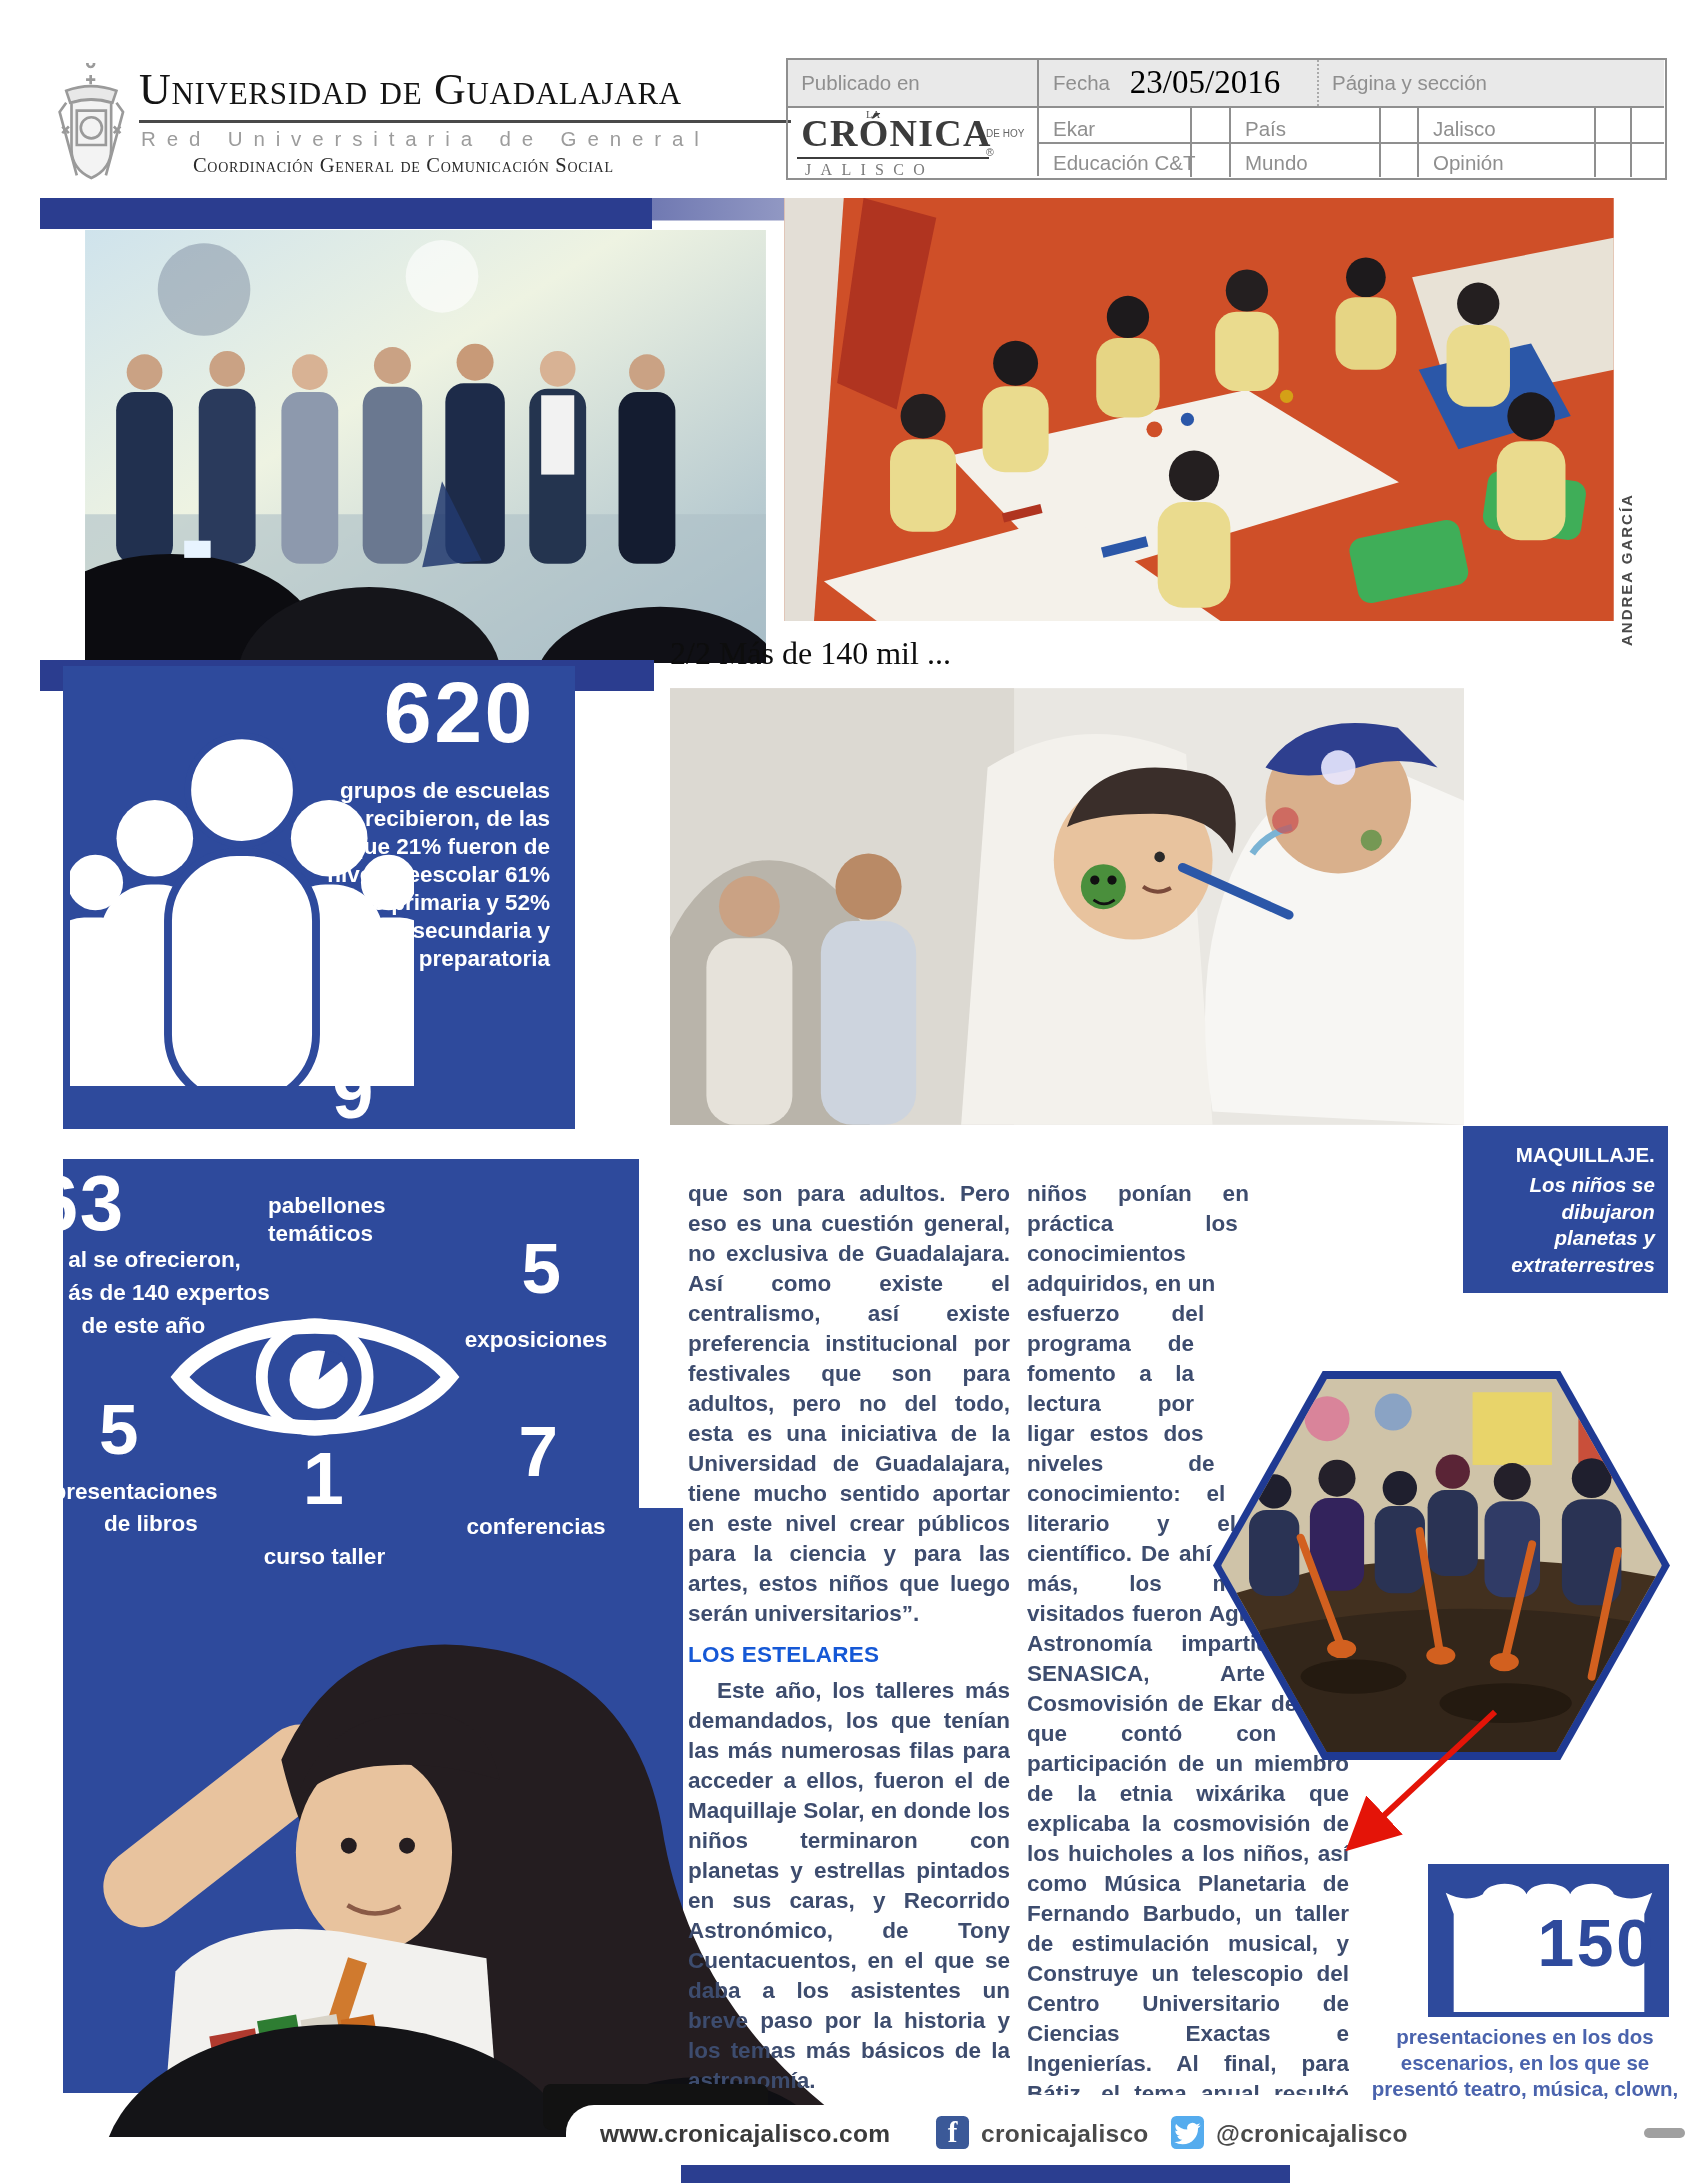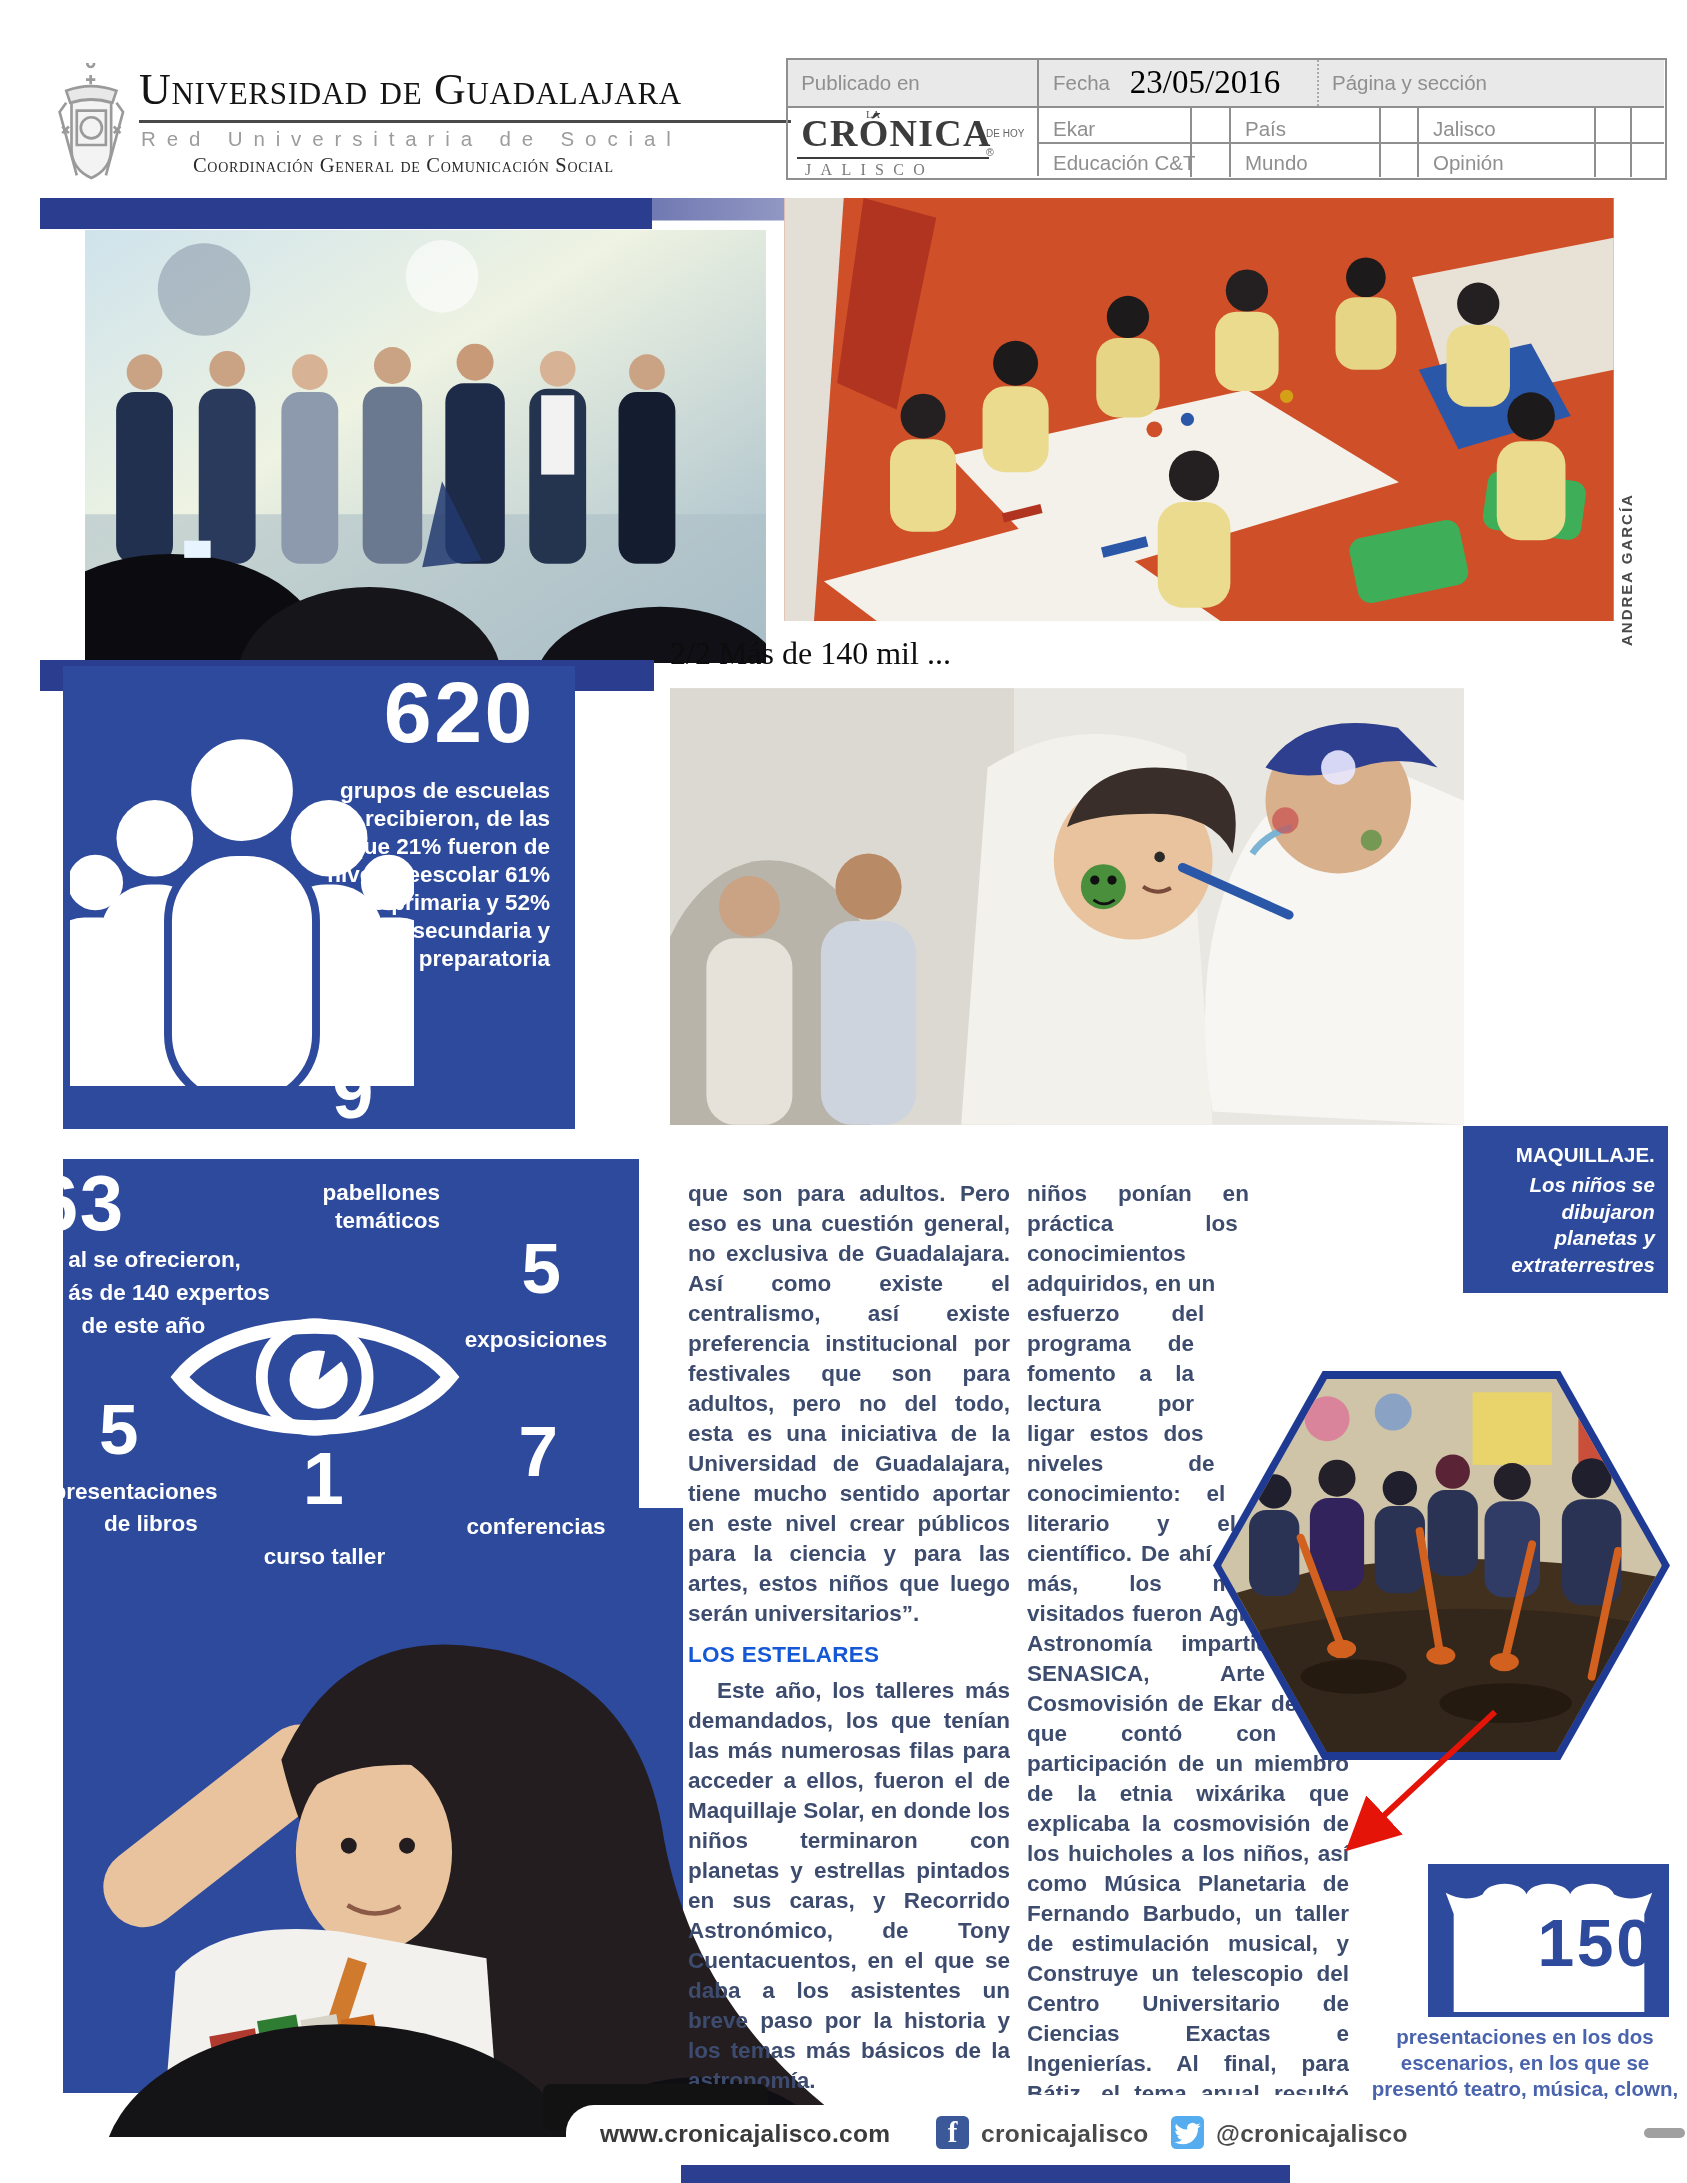--- a/index.html
+++ b/index.html
@@ -37,21 +37,21 @@
       <path d="M20 42 q37 -14 76 0 l-6 18 q-32 -10 -64 0 Z" fill="#e8e8e8"></path>
       <path d="M28 60 q29 -9 60 0 v70 q0 30 -30 44 q-30 -14 -30 -44 Z" fill="#f3f3f3"></path>
       <path d="M36 72 h44 v52 h-44 Z"></path>
       <circle cx="58" cy="98" r="16"></circle>
       <path d="M20 60 l-10 14 26 96 M96 60 l10 14 -26 96"></path>
       <path d="M14 96 l10 10 M14 106 l10 -10 M92 96 l10 10 M92 106 l10 -10"></path>
     </g>
   </svg>
   <div class="abs serif sc" style="left:99px;top:8px;width:655px;font-size:44px;color:#141414;letter-spacing:0.7px;white-space:nowrap;">Universidad de Guadalajara</div>
   <div class="abs" style="left:99px;top:64px;width:652px;height:2.6px;background:#4a4a4a;"></div>
-  <div class="abs" style="left:101px;top:71px;width:652px;font-size:20.5px;color:#9c9c9c;letter-spacing:0.53em;white-space:nowrap;">Red Universitaria de Social</div>
+  <div class="abs" style="left:101px;top:71px;width:652px;font-size:20.5px;color:#9c9c9c;letter-spacing:0.53em;white-space:nowrap;">Red Universitaria de General</div>
   <div class="abs serif sc" style="left:153px;top:98px;width:595px;font-size:20.5px;color:#2a2a2a;letter-spacing:0.7px;white-space:nowrap;">Coordinación General de Comunicación Social</div>
 </div>
 
 <div class="abs" style="left:786px;top:58px;width:881px;height:122px;border:2.6px solid #8f8f8f;box-sizing:border-box;">
 
   <div class="abs" style="left:0;top:0;width:876px;height:46px;background:#e9e9e9;"></div>
 
   <div class="hline" style="left:0;top:46px;width:876px;"></div>
   <div class="hline" style="left:249px;top:82px;width:627px;"></div>
   <div class="vline" style="left:249px;top:0;height:116px;"></div>
@@ -255,21 +255,21 @@
       <rect x="148" y="206" width="224" height="380" rx="104" stroke="#2e4a9c" stroke-width="12"></rect>
     </g>
   </svg>
   <div class="abs wnum" style="right:40px;top:3.3px;font-size:86px;letter-spacing:2.6px;">620</div>
   <div class="abs wlabel" style="right:25px;top:111px;width:228px;text-align:right;">grupos de escuelas se recibieron, de las que 21% fueron de nivel preescolar 61% de primaria y 52% secundaria y preparatoria</div>
   <div class="abs wnum" style="left:251px;top:392px;width:79px;text-align:center;font-size:74px;line-height:69px;">9</div>
 </div>
 <div class="abs" style="left:63px;top:1154px;width:576px;height:5.3px;background:#ffffff;"></div>
 
 <div class="abs blue-panel" style="left:63px;top:1159px;width:576px;height:934px;overflow:hidden;">
-  <div class="abs wlabel" style="left:205px;top:20px;width:172px;text-align:right;">pabellones temáticos</div>
+  <div class="abs wlabel" style="left:205px;top:33px;width:172px;text-align:left;">pabellones temáticos</div>
   <div class="abs wnum" style="left:-28px;top:5.3px;font-size:78px;">63</div>
   <div class="abs wlabel" style="left:5.3px;top:87px;">al se ofrecieron,</div>
   <div class="abs wlabel" style="left:5.3px;top:120px;">ás de 140 expertos</div>
   <div class="abs wlabel" style="left:18.5px;top:153px;">de este año</div>
   <div class="abs wnum" style="left:423px;top:74px;width:112px;text-align:center;font-size:71px;">5</div>
   <div class="abs wlabel" style="left:357px;top:167px;width:232px;text-align:center;">exposiciones</div>
   <svg class="abs" style="left:105px;top:136px;" width="294" height="164" viewBox="0 0 445 248">
     <path d="M18 124 C100 22 345 22 427 124 C345 226 100 226 18 124 Z" fill="none" stroke="#ffffff" stroke-width="22"></path>
     <circle cx="222" cy="124" r="80" fill="none" stroke="#ffffff" stroke-width="18"></circle>
     <circle cx="228" cy="128" r="44" fill="#ffffff"></circle>

